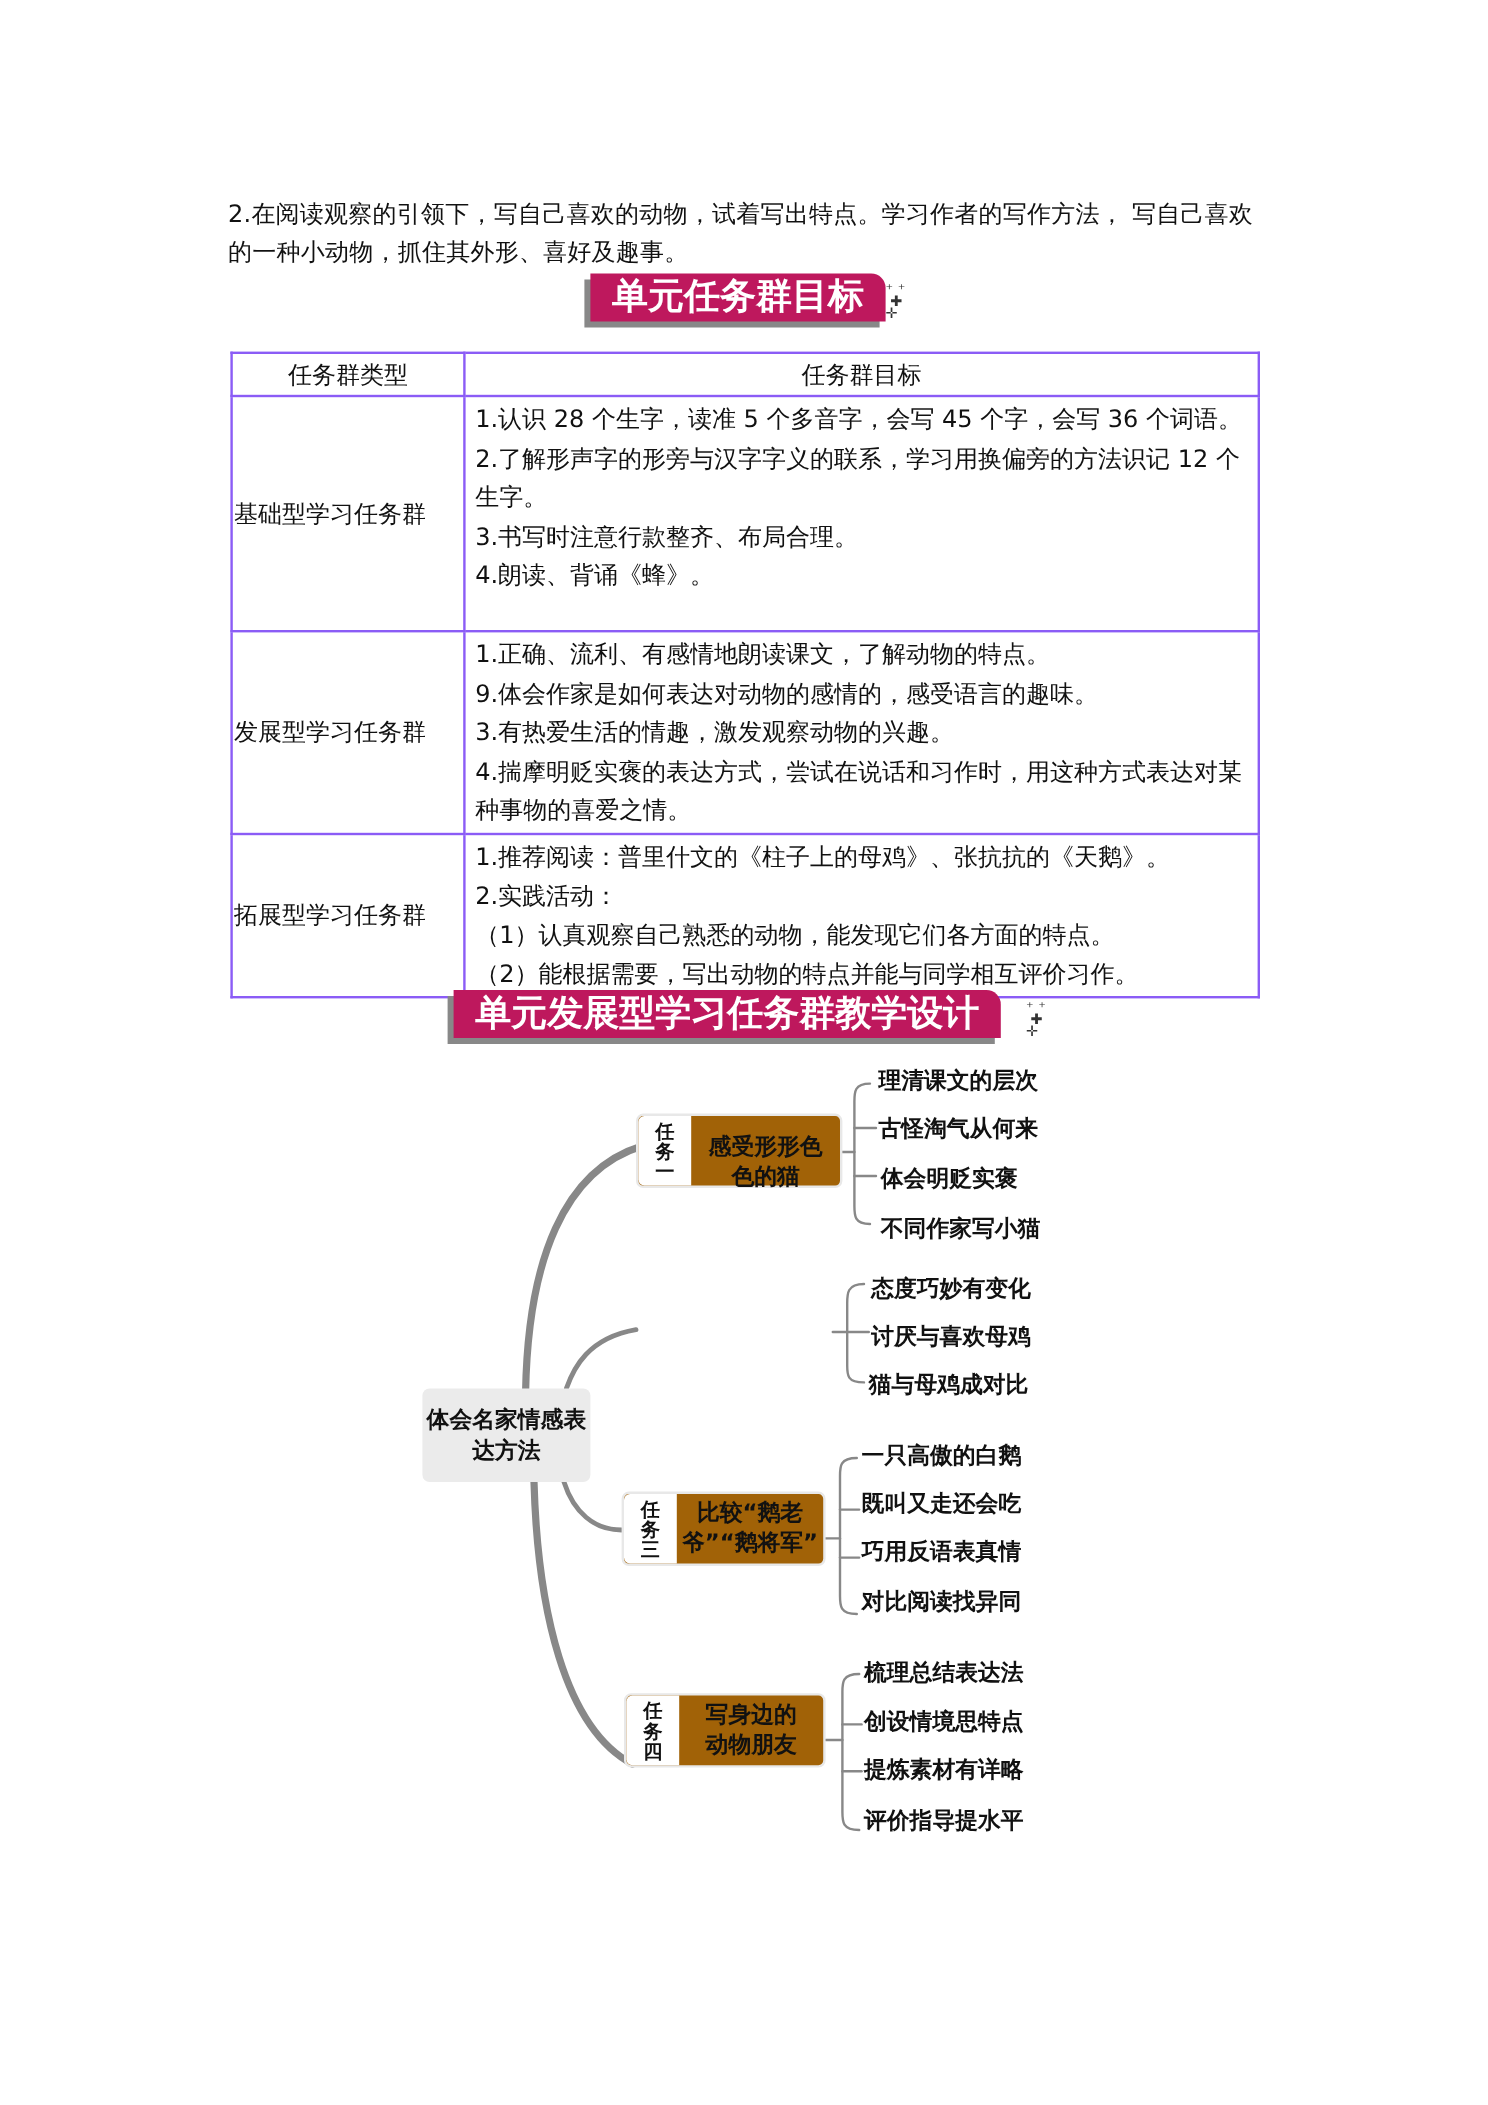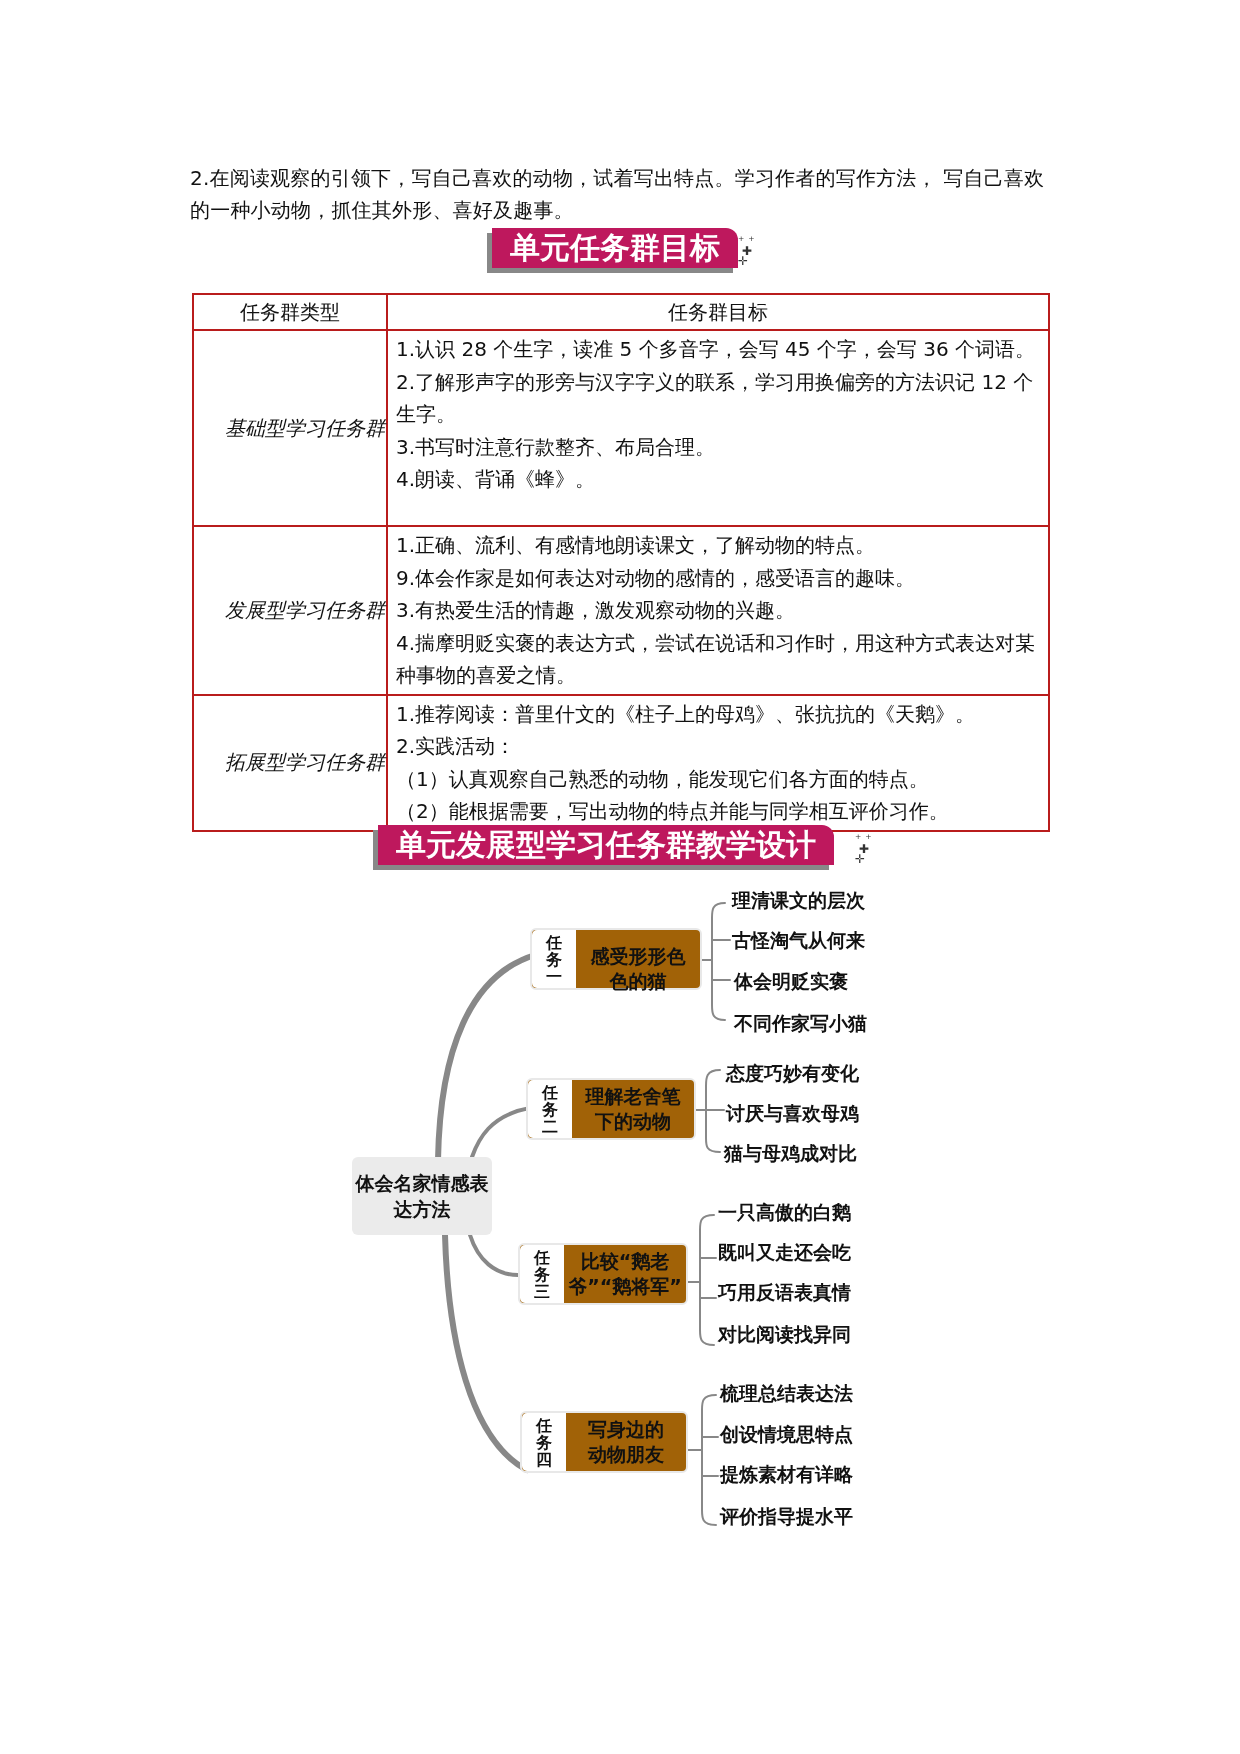--- a/index.html
+++ b/index.html
@@ -10,23 +10,23 @@
   .banner { position: absolute; height: 40px; background: #be185d; color: #fff;
             font-weight: bold; font-size: 30px; line-height: 40px;
             padding: 0 18px; border-radius: 0 12px 0 0; white-space: nowrap;
             box-shadow: -5px 5px 0 #888; }
   .banner-deco { position: absolute; font-size: 12px; color: #333; line-height: 10px; }
   .banner-deco span { display:block; }
   .banner1 { left: 492px; top: 228px; }
   .banner2 { left: 378px; top: 825px; }
   table.goals { position: absolute; left: 192px; top: 293px; width: 858px;
                 border-collapse: collapse; font-size: 20px; }
-  table.goals td, table.goals th { border: 2px solid #b91c1c; font-weight: normal; }
+  table.goals td, table.goals th { border: 2px solid #8b5cf6; font-weight: normal; }
   table.goals th { height: 32px; text-align: center; }
-  table.goals td.type { width: 190px; text-align: right; vertical-align: middle; font-style: italic; }
+  table.goals td.type { width: 190px; text-align: left; vertical-align: middle; }
   table.goals td.goal { padding: 2px 8px; line-height: 32.5px; vertical-align: top; }
   .goal-line { display: block; }
   .goal-line.indent { padding-left: 0; }
   
   .mm { position: absolute; left: 0; top: 0; width: 1240px; height: 1754px; pointer-events: none; }
   .mm svg { position: absolute; left: 0; top: 0; }
   .root { position: absolute; left: 352px; top: 1157px; width: 140px; height: 78px;
           background: #ebebeb; border-radius: 6px; font-weight: bold; font-size: 19px;
           line-height: 26px; text-align: center; display: flex; align-items: center;
           justify-content: center; pointer-events: auto; }
@@ -132,26 +132,20 @@
     <div class="tag">
         <span>任务一</span>
       </div>
     <div class="title" style="padding:0 14px;margin-top:20px;">感受形形色色的猫</div>
   </div>
   <div class="leaf" style="left:732px;top:888px;">理清课文的层次</div>
   <div class="leaf" style="left:732px;top:928px;">古怪淘气从何来</div>
   <div class="leaf" style="left:734px;top:969px;">体会明贬实褒</div>
   <div class="leaf" style="left:734px;top:1011px;">不同作家写小猫</div>
 
-  <div class="task" style="left:526px;top:1078px;width:166px;">
-    <div class="tag">
-        <span>任务二</span>
-      </div>
-    <div class="title" style="padding:0 10px;">理解老舍笔下的动物</div>
-  </div>
   <div class="leaf" style="left:726px;top:1061px;">态度巧妙有变化</div>
   <div class="leaf" style="left:726px;top:1101px;">讨厌与喜欢母鸡</div>
   <div class="leaf" style="left:724px;top:1141px;">猫与母鸡成对比</div>
 
   <div class="task" style="left:518px;top:1243px;width:166px;">
     <div class="tag">
         <span>任务三</span>
       </div>
     <div class="title" style="padding:0 4px;">比较“鹅老爷”“鹅将军”</div>
   </div>

